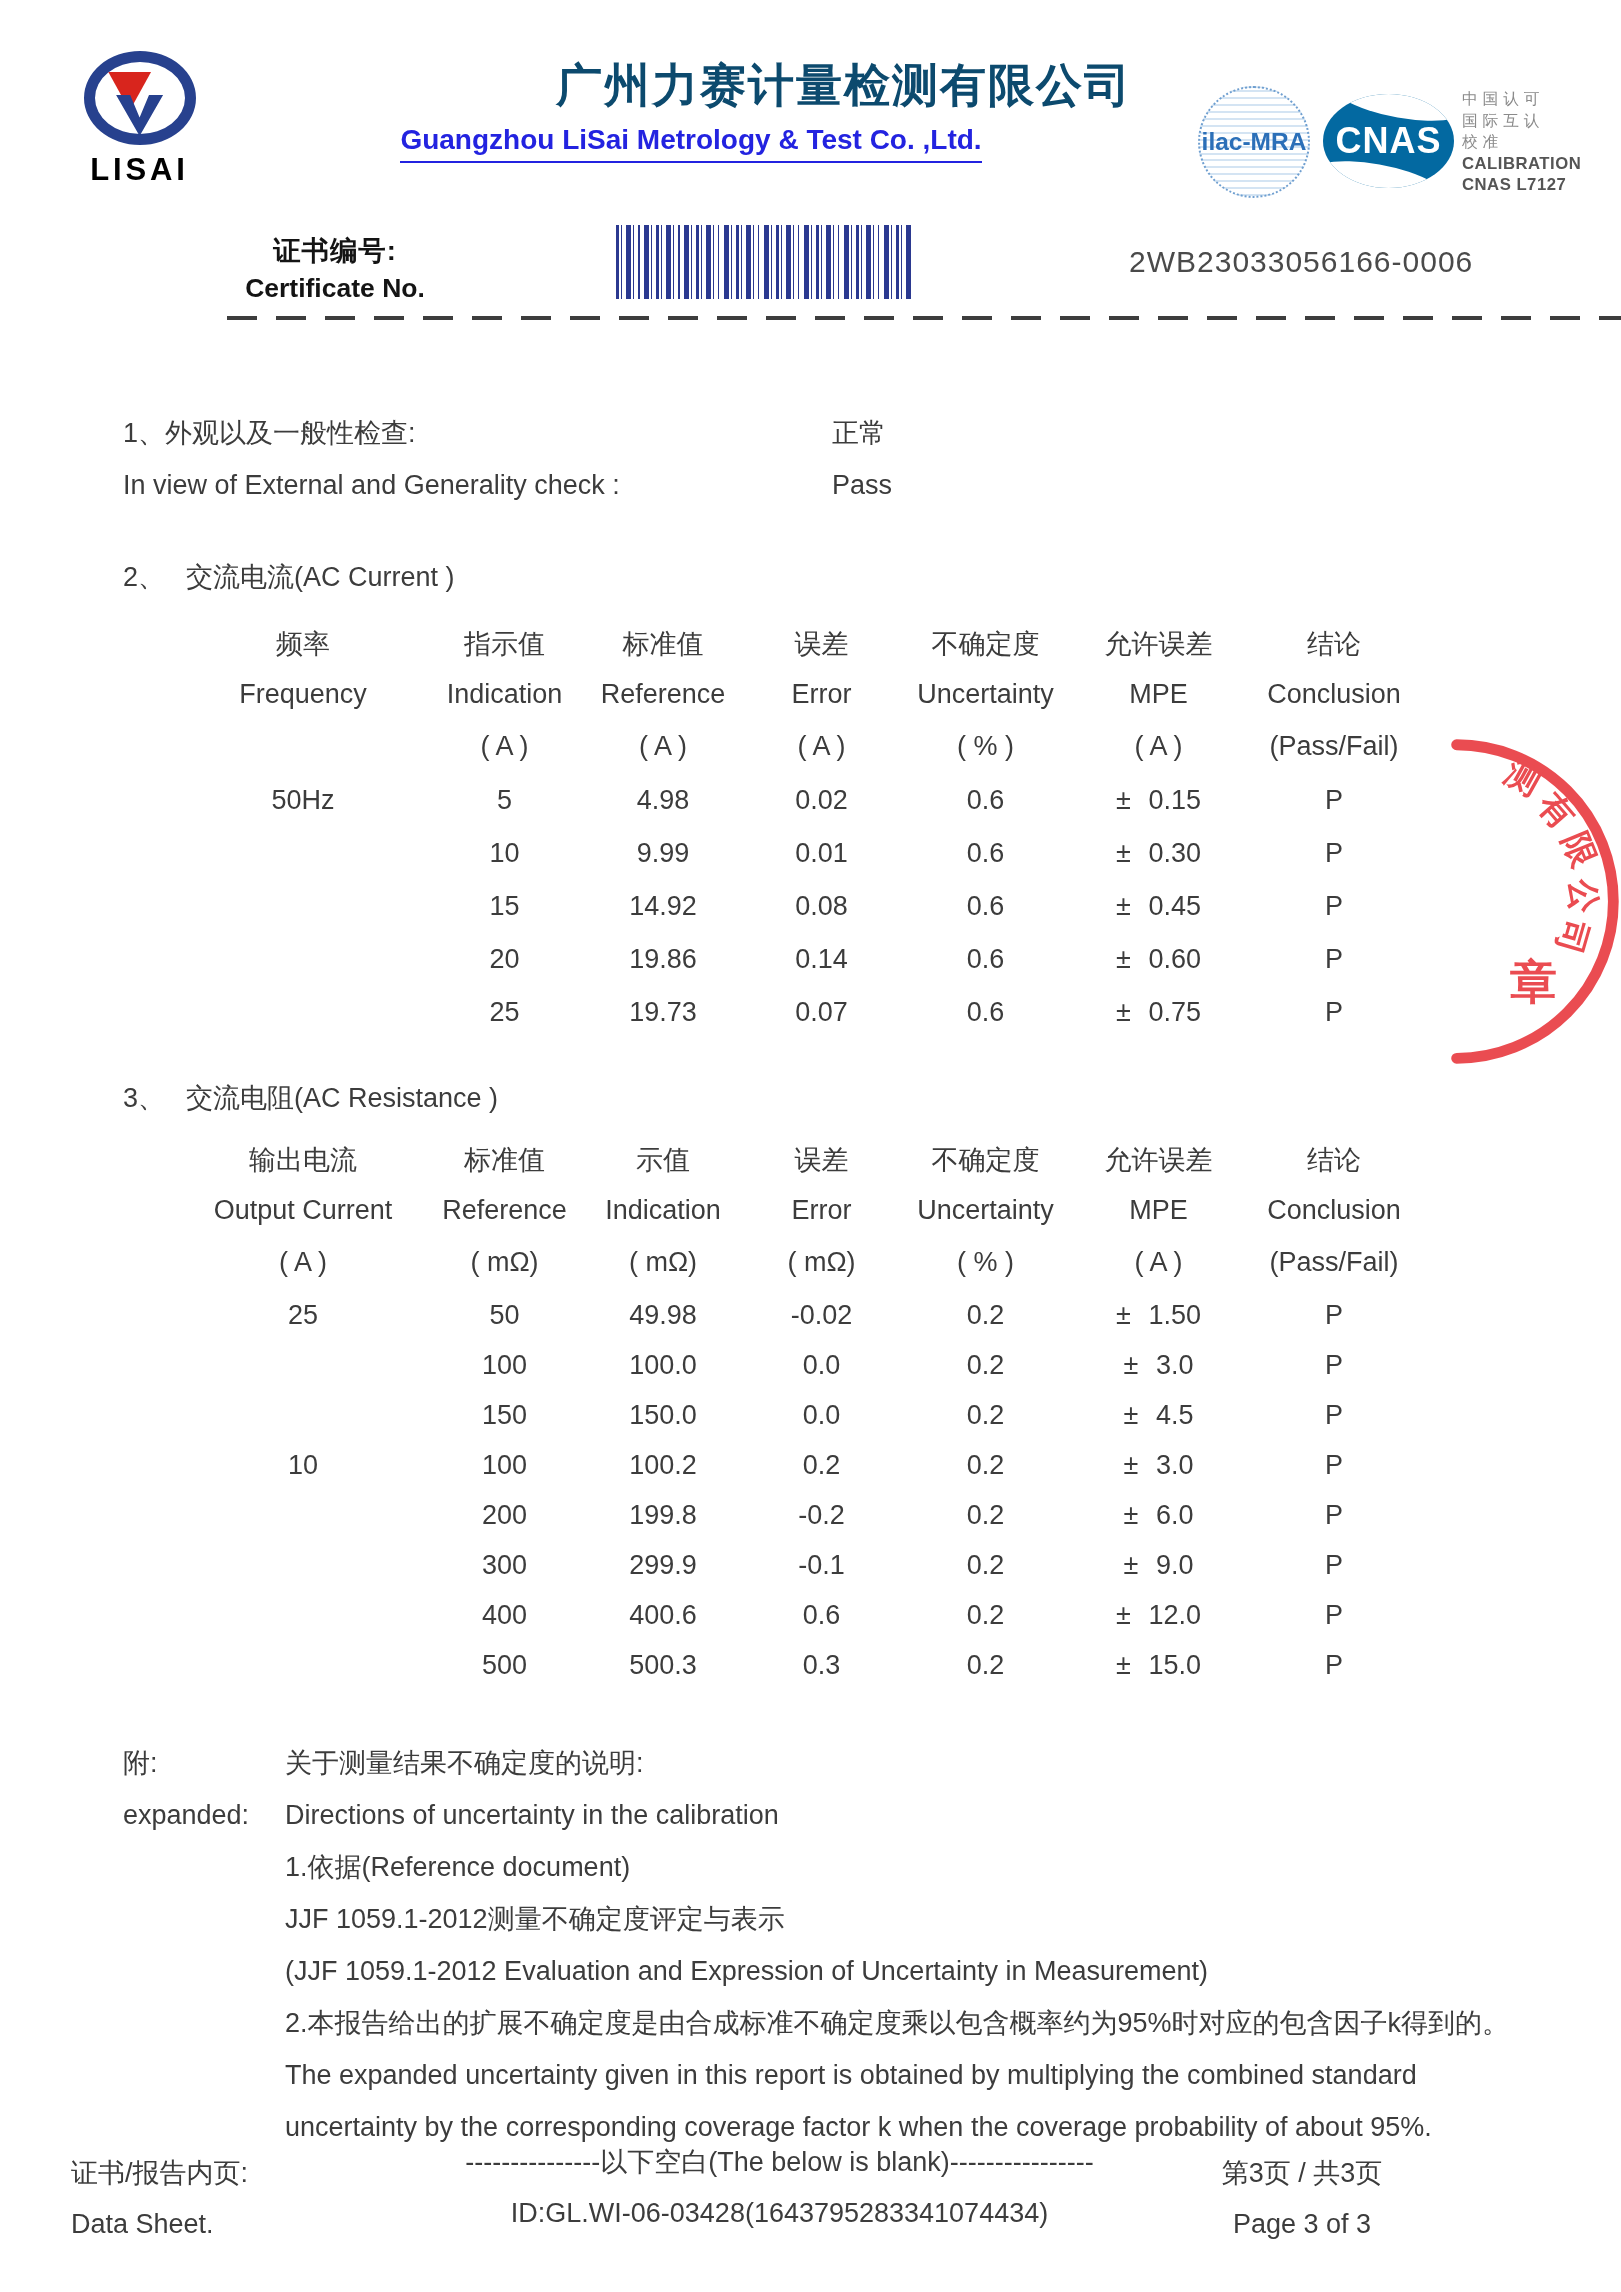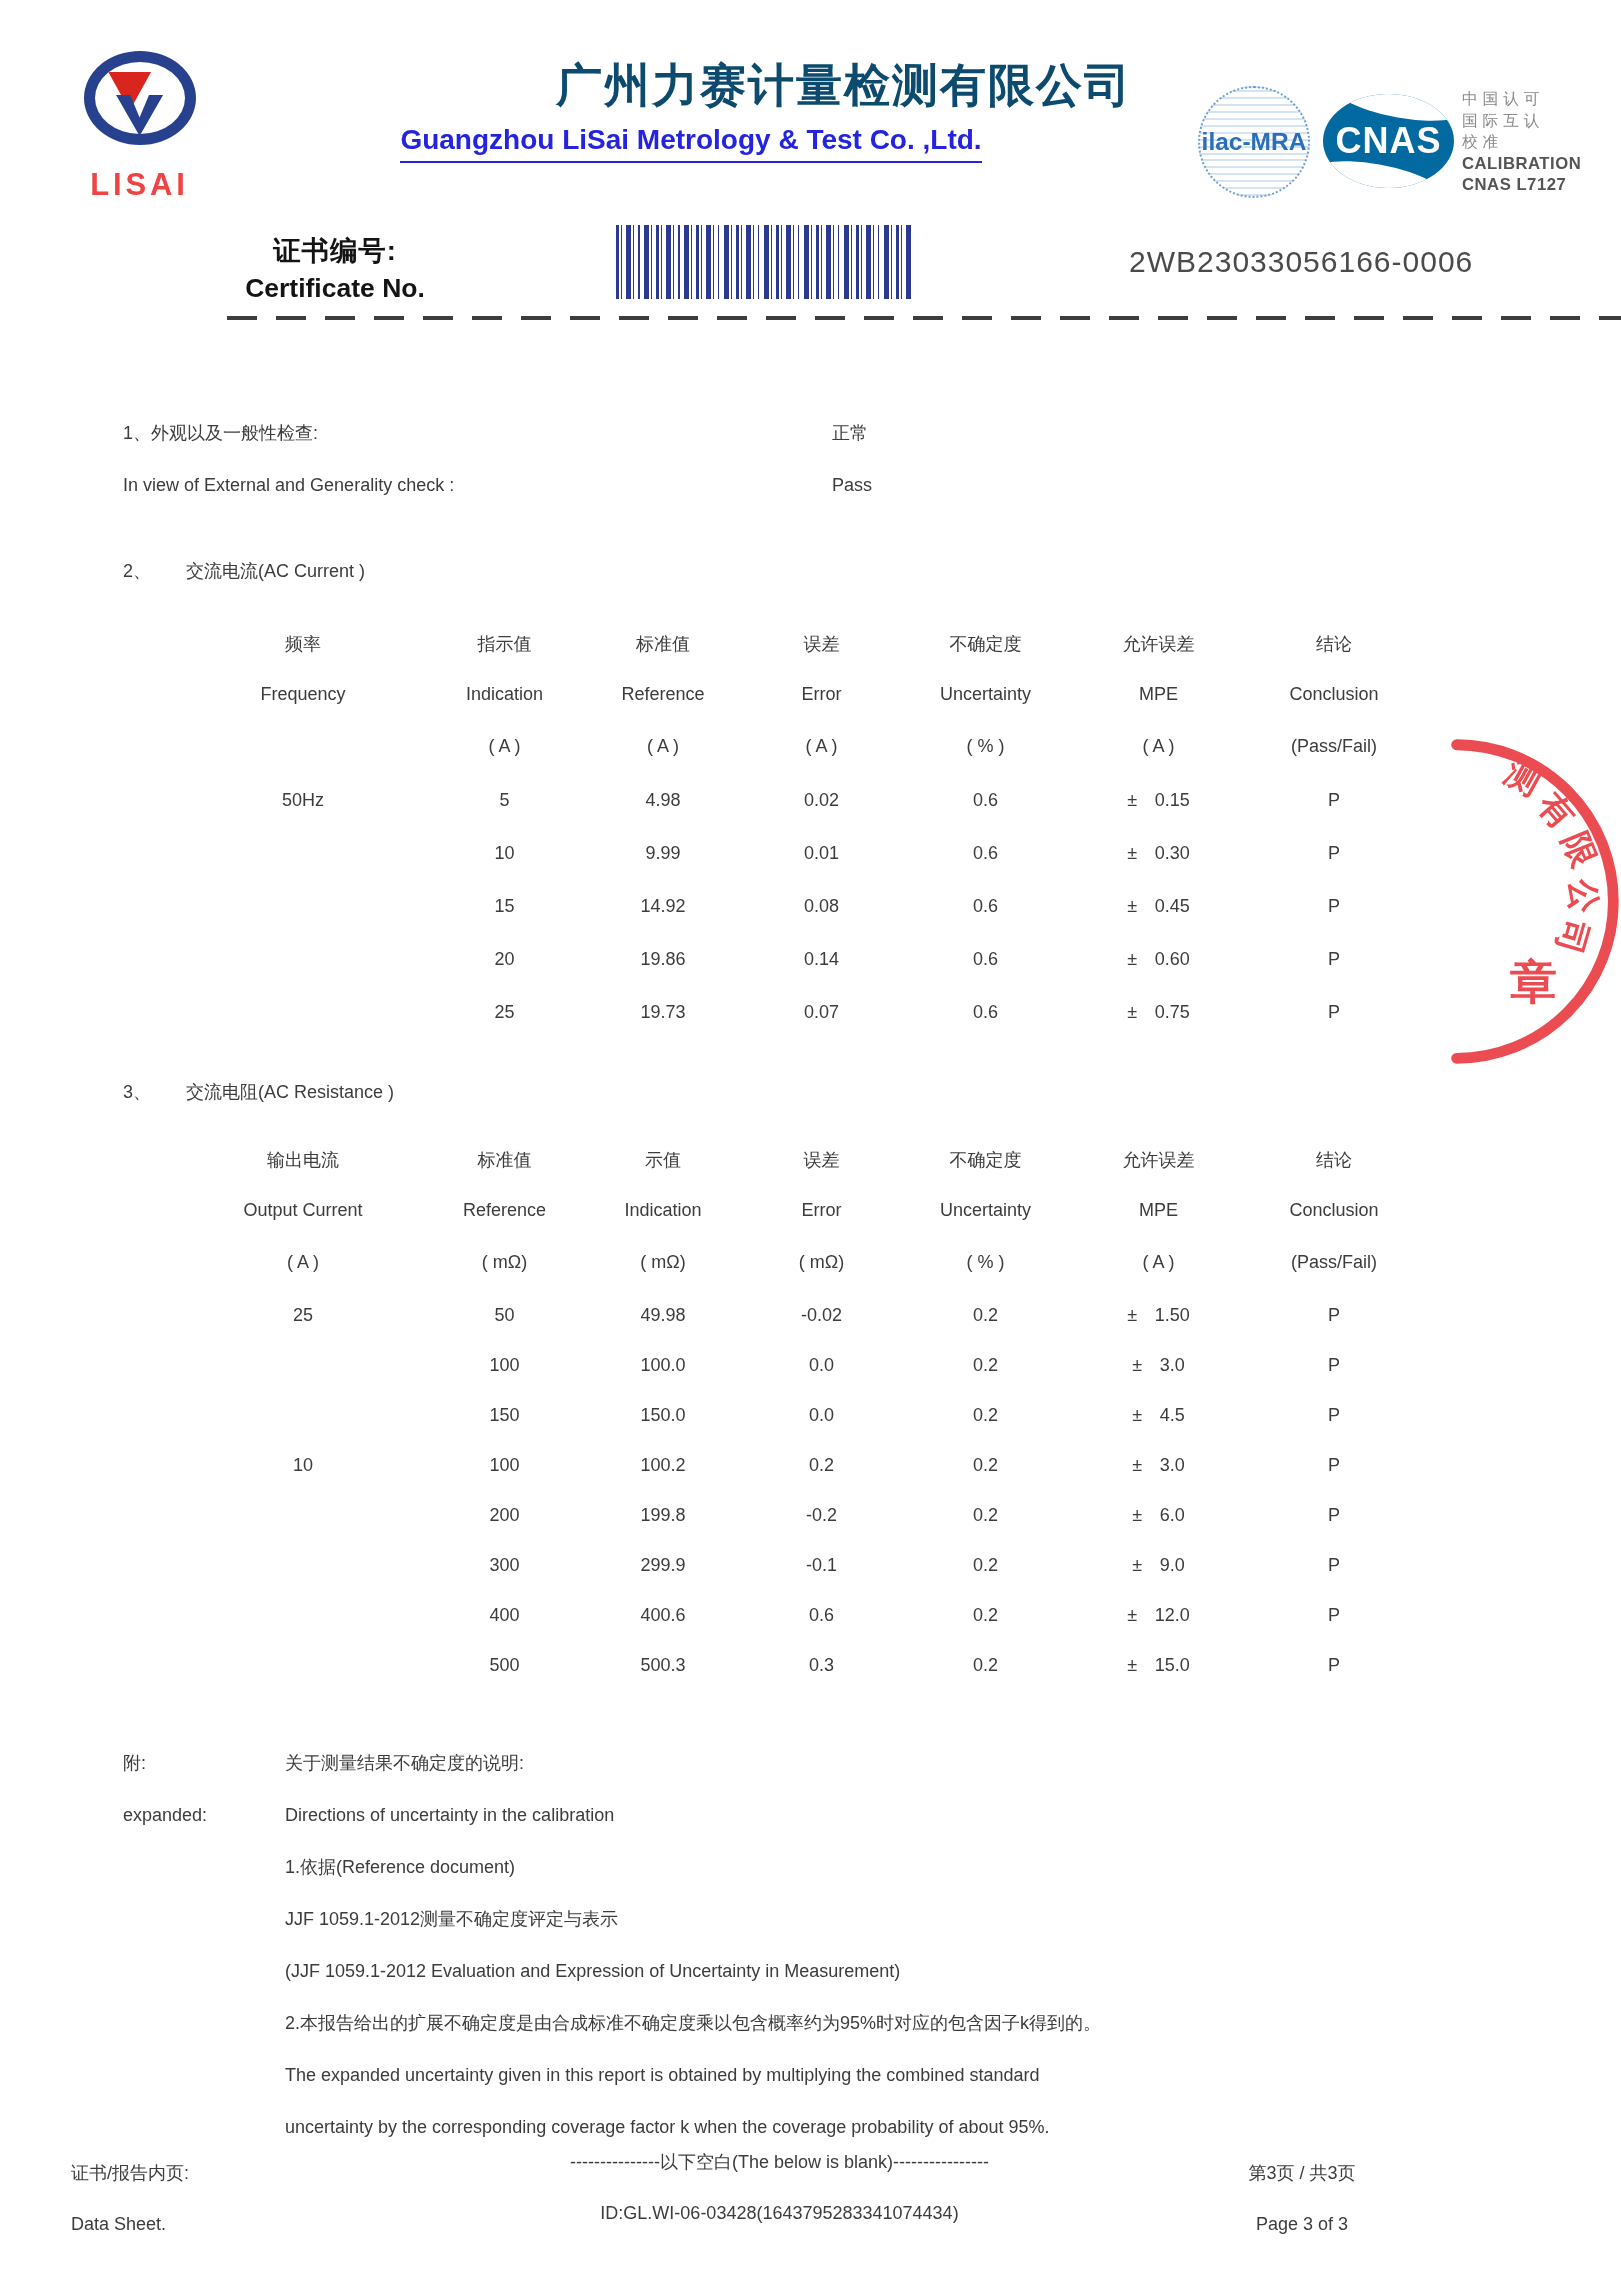--- a/index.html
+++ b/index.html
@@ -4,21 +4,21 @@
 <style>
   * { margin:0; padding:0; box-sizing:border-box; }
   body { background:#ffffff; font-family:"Liberation Sans","DejaVu Sans",sans-serif; }
   .page { position:relative; width:1621px; height:2293px; background:#fff; overflow:hidden; color:#3c3c3c; }
 
   
   .logo { position:absolute; left:73px; top:51px; width:133px; text-align:center; }
   .logo-ring { position:relative; width:112px; height:94px; margin:0 auto; border:11.8px solid #27418e; border-radius:50%; }
   .logo-tri-red { position:absolute; left:13.7px; top:9.8px; width:43px; height:39px; background:#d8251d; clip-path:polygon(0 0,100% 0,50% 100%); }
   .logo-tri-navy { position:absolute; left:21.6px; top:33px; width:47px; height:41px; background:#27418e; clip-path:polygon(0 0,30% 0,50% 55%,70% 0,100% 0,50% 100%); }
-  .logo-word { margin-top:22px; font-size:31px; font-weight:bold; color:#ef4444; letter-spacing:3.9px; }
+  .logo-word { margin-top:7px; font-size:31px; font-weight:bold; color:#000000; letter-spacing:3.9px; }
 
   .company { position:absolute; left:250px; top:55px; width:882px; text-align:center; }
   .company-cn { font-size:46px; font-weight:bold; color:#0c4a6e; letter-spacing:2px; line-height:61px;text-align:right; }
   .company-en { display:inline-block; margin-top:8px; font-size:28px; font-weight:bold; color:#2323e0; border-bottom:2.9px solid #2323e0; padding-bottom:5px; }
 
   .ilac { position:absolute; left:1198px; top:86px; width:112px; height:112px; border-radius:50%;
           border:2.9px dotted #6f9fd0;
           background:repeating-linear-gradient(0deg,#d4e4f3 0 2px,#ffffff 2px 6.9px);
           display:flex; align-items:center; justify-content:center; }
   .ilac-word { font-size:24.5px; font-weight:bold; color:#2b6fb8; }
@@ -37,21 +37,21 @@
      background:repeating-linear-gradient(90deg,
        #2b3990 0 2.9px,#fff 2.9px 4.9px,#2b3990 4.9px 5.9px,#fff 5.9px 9.8px,
        #2b3990 9.8px 14.7px,#fff 14.7px 16.7px,#2b3990 16.7px 17.6px,#fff 17.6px 21.6px,
        #2b3990 21.6px 23.5px,#fff 23.5px 28px,#2b3990 28px 33px,#fff 33px 35px,
        #2b3990 35px 36px,#fff 36px 40px); }
   .cert-no { position:absolute; left:1129px; top:245px; font-size:30px; color:#4a4a4a; letter-spacing:1px; }
   .dash-sep { position:absolute; left:227px; top:316px; width:1394px; height:3.9px;
      background:repeating-linear-gradient(90deg,#3d3d3d 0 30px,transparent 30px 49px); }
 
   
-  .t { font-size:18px; color:#3c3c3c; }
+  .t { font-size:27px; color:#3c3c3c; }
   .sec1 { position:absolute; left:123px; top:406px; }
   .sec1 .row { display:flex; height:53px; align-items:center; }
   .sec1 .lbl { width:709px; }
   .sec-title { position:absolute; left:123px; display:flex; }
   .sec-title .num { width:63px; }
   #sec2-title { top:559px; }
   #sec3-title { top:1080px; }
 
   
   .dtable { position:absolute; left:181px; width:1240px; --cols:244px 159px 158px 159px 169px 177px 174px; }

